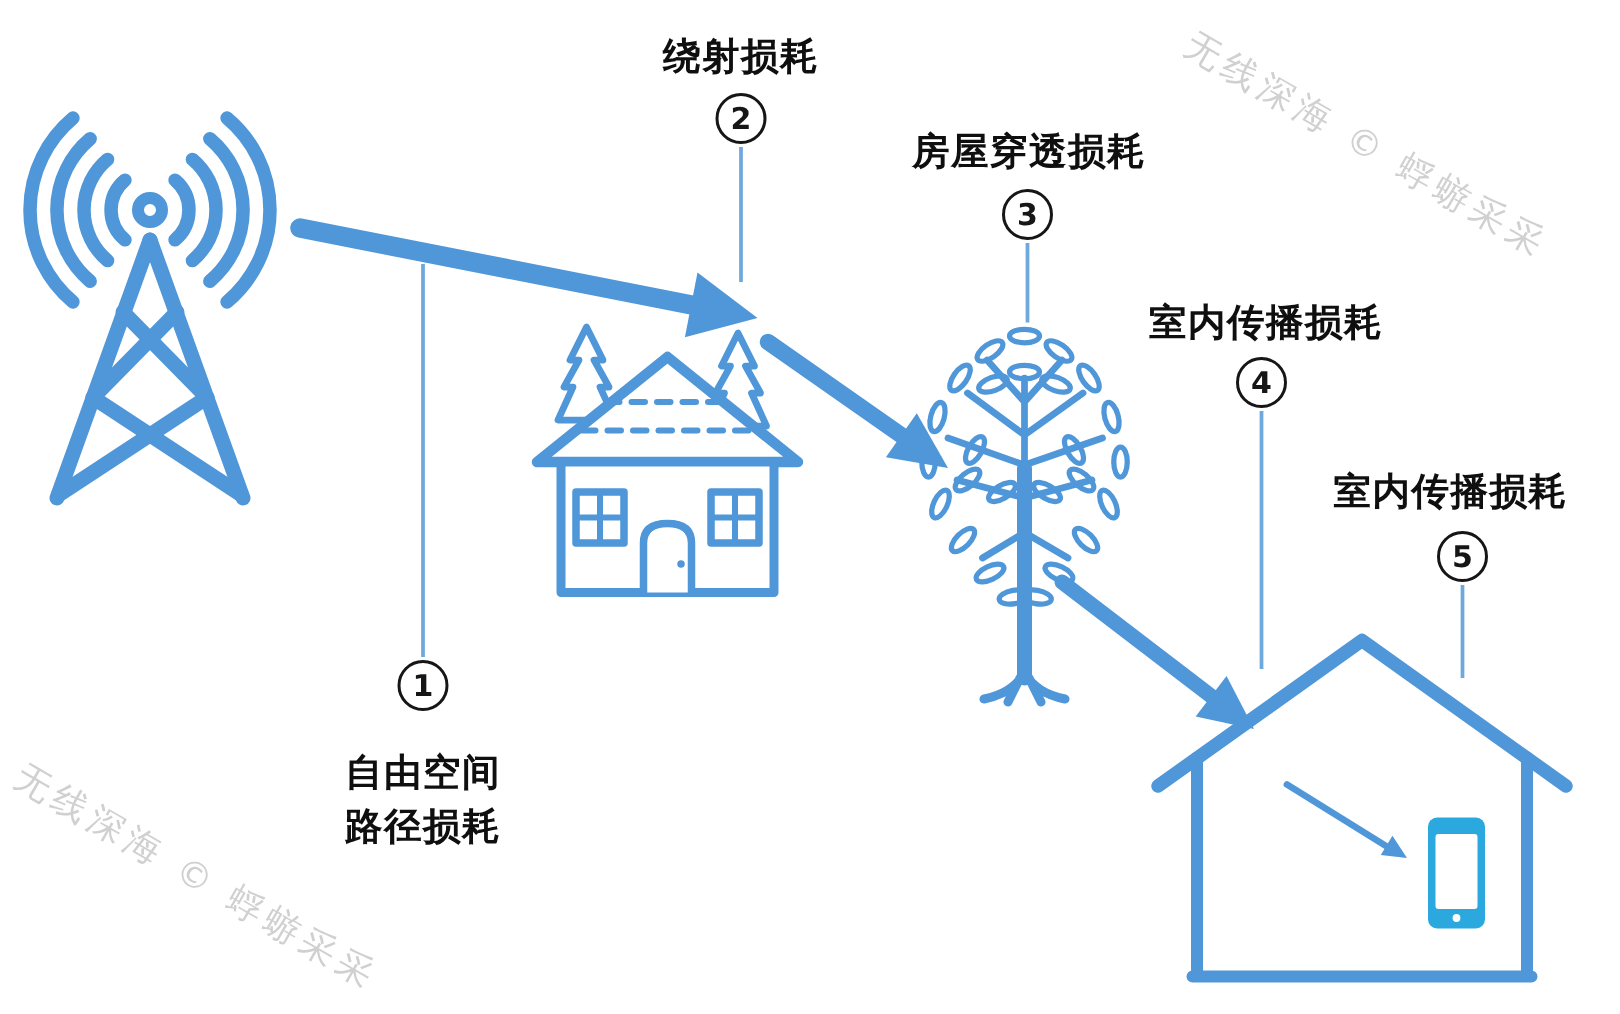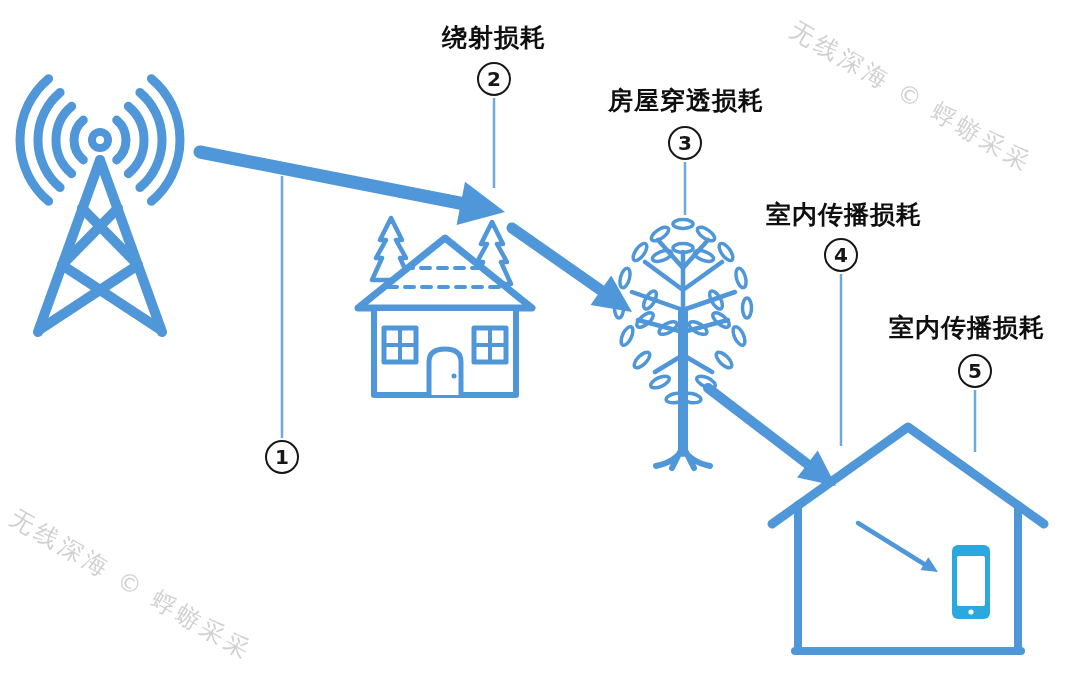--- a/index.html
+++ b/index.html
@@ -162,20 +162,24 @@
     </g>
 
     <g>
       <rect x="952" y="545" width="38" height="74" rx="6" fill="#2BA9DF"></rect>
       <rect x="957" y="556" width="28" height="50" rx="2" fill="#ffffff"></rect>
       <circle cx="971" cy="612" r="2.6" fill="#ffffff"></circle>
     </g>
 
   </svg>
 
+  <div class="diagram-label" style="left:182px; top:497px; width:200px;">
+    <span>自由空间</span><br>
+    <span>路径损耗</span>
+  </div>
   <div class="diagram-label" style="left:394px; top:20px; width:200px;">绕射损耗</div>
   <div class="diagram-label" style="left:536px; top:83px; width:300px;">房屋穿透损耗</div>
   <div class="diagram-label" style="left:694px; top:197px; width:300px;">室内传播损耗</div>
   <div class="diagram-label" style="left:817px; top:310px; width:300px;">室内传播损耗</div>
 
   <div class="callout-num" style="left:265px; top:440px;">
     <span>1</span>
   </div>
   <div class="callout-num" style="left:477px; top:62px;">
     <span>2</span>

